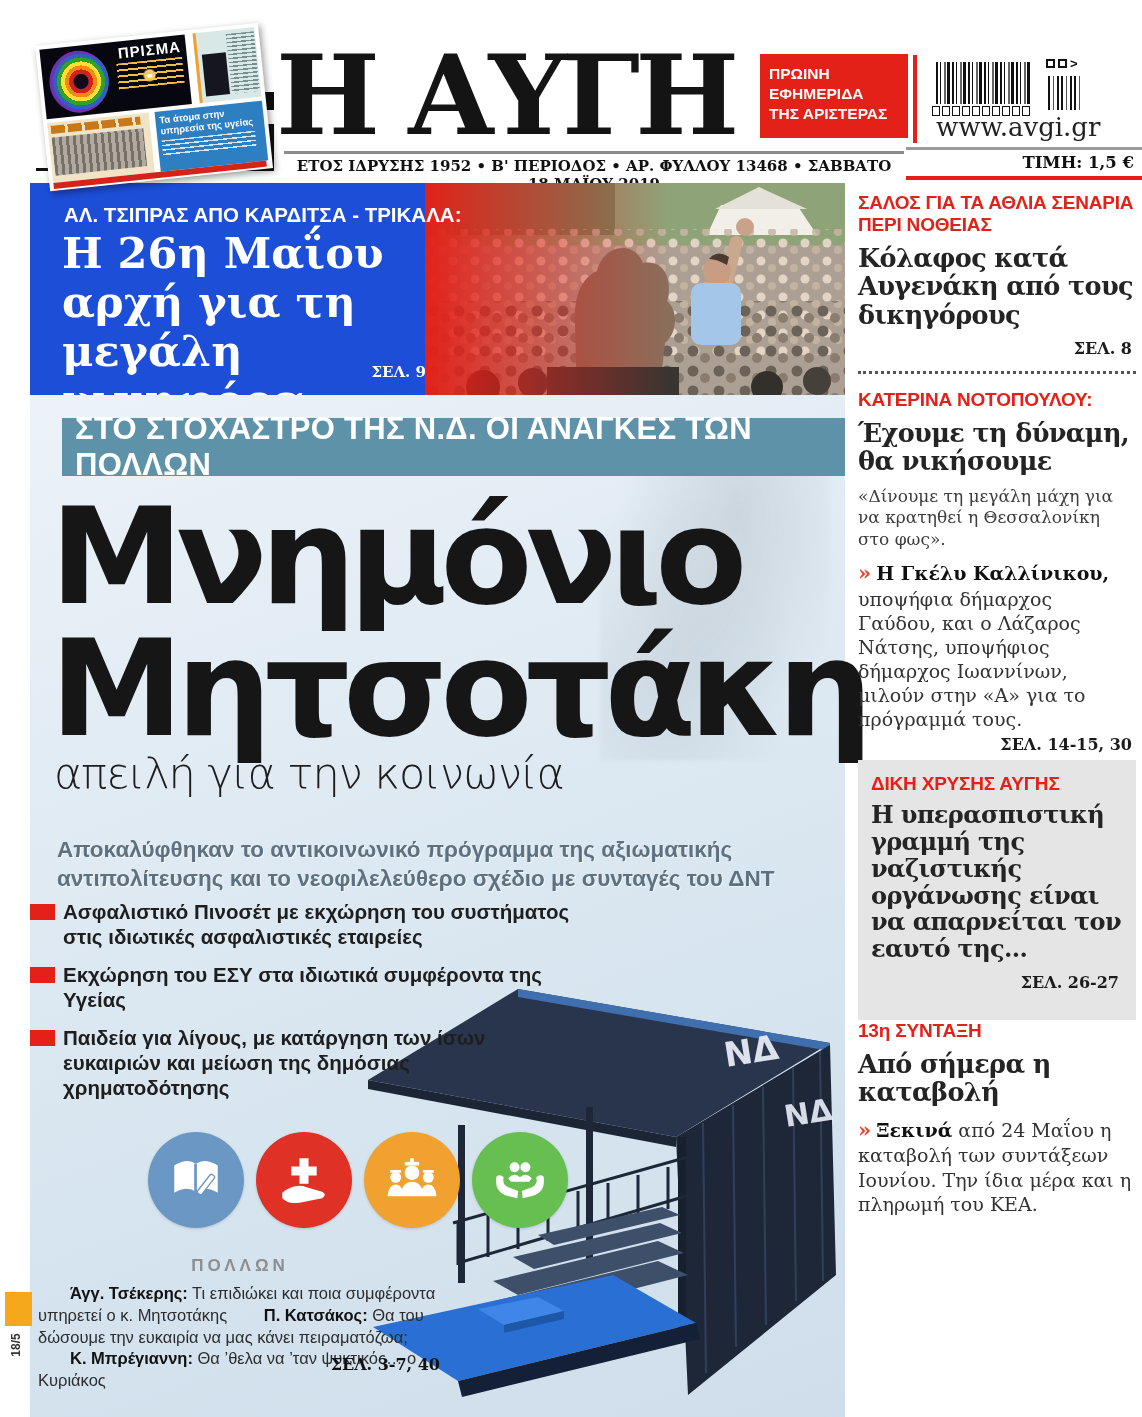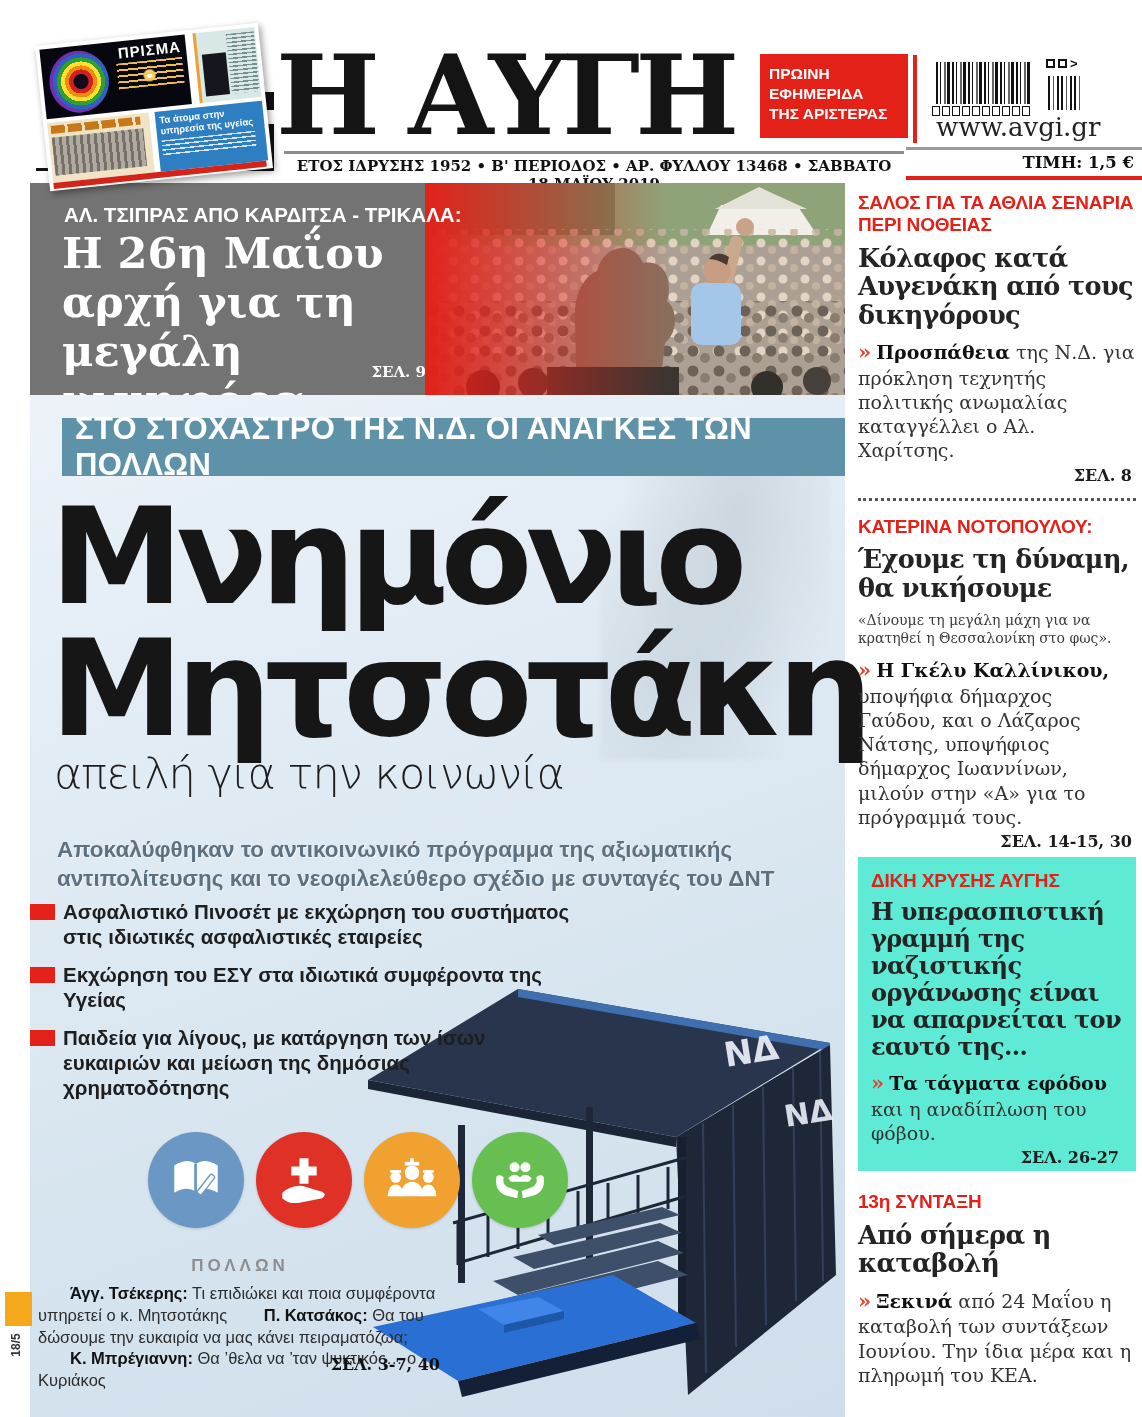--- a/index.html
+++ b/index.html
@@ -54,21 +54,21 @@
   .p-blue { position:absolute; right:4px; top:78px; width:108px; height:60px; background:#2e7fc2; padding:4px; }
   .p-feature { color:#fff; font-weight:bold; font-size:9.5px; line-height:1.15; }
   .p-blue-lines { margin-top:3px; width:94px; height:16px;
           background:repeating-linear-gradient(180deg, rgba(255,255,255,.8) 0 1.5px, transparent 1.5px 4.5px); }
   .p-redstrip { position:absolute; left:4px; bottom:2px; width:214px; height:6px; background:#d42318; }
   .flip-line { position:absolute; left:36px; top:168px; width:238px; height:3px; background:#101010; z-index:4; }
   .flip-c1 { position:absolute; left:252px; top:92px; width:22px; height:18px; background:#101010; z-index:4; }
   .flip-c2 { position:absolute; left:260px; top:124px; width:14px; height:46px; background:#101010; z-index:4; }
 
   
-  .lead { position:absolute; left:30px; top:183px; width:815px; height:212px; background:#737373; overflow:hidden; z-index:3; }
+  .lead { position:absolute; left:30px; top:183px; width:815px; height:212px; background:#1d4ed8; overflow:hidden; z-index:3; }
   .lead-photo { position:absolute; right:0; top:0; width:420px; height:212px; }
   .lead-photo::after { content:""; position:absolute; inset:0;
           background:linear-gradient(90deg,#e32119 0%, rgba(227,33,25,.82) 10%, rgba(227,33,25,.38) 36%, rgba(227,33,25,0) 58%); }
   .lead-kicker { position:absolute; left:34px; top:20px; color:#fff; font-weight:bold; font-size:20.5px; z-index:2; }
   .lead-headline { position:absolute; left:32px; top:46px; width:410px; color:#fff; z-index:2;
           font-family:"DejaVu Serif", serif; font-weight:bold; font-size:43px; line-height:1.14; }
   .lead-page { position:absolute; left:300px; top:180px; width:96px; text-align:right; color:#fff; z-index:2;
           font-family:"DejaVu Serif", serif; font-weight:bold; font-size:15px; }
 
   
@@ -102,29 +102,29 @@
   .arthra-title { text-align:center; color:#8e8e8e; font-weight:bold; font-size:17px; letter-spacing:4px; margin-bottom:7px; }
   .arthra-body { font-size:16.5px; line-height:1.32; color:#2d2d2d; }
   .arthra-body b { color:#111;margin-left:32px; }
   .arthra-page { position:absolute; right:2px; bottom:0; font-family:"DejaVu Serif", serif; font-weight:bold; font-size:16px; color:#111; }
 
   
   .sidebar { position:absolute; left:858px; top:192px; width:278px; z-index:3; }
   .sb-kicker { color:#e32119; font-weight:bold; font-size:19px; line-height:1.18; margin-bottom:7px; letter-spacing:-.2px; }
   .sb-head { font-family:"DejaVu Serif", serif; font-weight:bold; font-size:25.5px; line-height:1.12;
           letter-spacing:-.6px; color:#242424; margin-bottom:10px; }
-  .sb-lead { font-family:"DejaVu Serif", serif; font-size:14px; line-height:1.26; color:#3c3c3c; margin-bottom:10px; }
+  .sb-lead { font-family:"DejaVu Serif", serif; font-size:17px; line-height:1.26; color:#3c3c3c; margin-bottom:10px; }
   .sb-body { font-family:"DejaVu Serif", serif; font-size:19px; line-height:1.27; color:#333; }
   .sb-body b { color:#101010; }
   .chev { color:#e8422b; font-weight:bold; font-size:21px; margin-right:5px; }
   .chev::before { content:"\00BB"; }
   .sb-page { text-align:right; font-family:"DejaVu Serif", serif; font-weight:bold; font-size:16px; color:#1c1c1c;
           margin-top:3px; padding-right:4px; }
   .sb-div { border-bottom:3px dotted #555; margin:13px 0 15px; }
-  .sb-box { background:#5eead4; padding:13px 13px 4px; margin:6px 0 20px; }
+  .sb-box { background:#e5e5e5; padding:13px 13px 28px; margin:6px 0 0; }
   .sb-box .sb-head { font-size:24px; }
 
   
   .etab { position:absolute; left:5px; top:1292px; width:27px; height:34px; background:#f6a81c; z-index:5; }
   .etab-label { position:absolute; left:-6px; top:1338px; width:44px; text-align:center; transform:rotate(-90deg);
           font-size:12px; font-weight:bold; color:#333; z-index:5; }
 </style>
 </head>
 <body>
 
@@ -339,37 +339,35 @@
       <b>Άγγ. Τσέκερης:</b><span> Τι επιδιώκει και ποια συμφέροντα υπηρετεί ο κ. Μητσοτάκης </span><b>Π. Κατσάκος:</b><span> Θα του δώσουμε την ευκαιρία να μας κάνει πειραματόζωα; </span><b>Κ. Μπρέγιαννη:</b><span> Θα ’θελα να ’ταν ψυκτικός… ο Κυριάκος</span>
     </div>
     <div class="arthra-page">ΣΕΛ. 3-7, 40</div>
   </div>
 
   <div class="sidebar">
 
     <div class="sb-sec">
       <div class="sb-kicker">ΣΑΛΟΣ ΓΙΑ ΤΑ ΑΘΛΙΑ ΣΕΝΑΡΙΑ ΠΕΡΙ ΝΟΘΕΙΑΣ</div>
       <div class="sb-head">Κόλαφος κατά Αυγενάκη από τους δικηγόρους</div>
-      <div class="sb-body"><span class="chev"></span><b>Προσπάθεια</b><span> της Ν.Δ. για πρόκληση τεχνητής πολιτικής ανωμαλίας καταγγέλλει ο Αλ. Χαρίτσης.</span></div>
       <div class="sb-page">ΣΕΛ. 8</div>
     </div>
     <div class="sb-div"></div>
 
     <div class="sb-sec">
       <div class="sb-kicker">ΚΑΤΕΡΙΝΑ ΝΟΤΟΠΟΥΛΟΥ:</div>
       <div class="sb-head">Έχουμε τη δύναμη, θα νικήσουμε</div>
       <div class="sb-lead">«Δίνουμε τη μεγάλη μάχη για να κρατηθεί η Θεσσαλονίκη στο φως».</div>
       <div class="sb-body"><span class="chev"></span><b>Η Γκέλυ Καλλίνικου,</b><span> υποψήφια δήμαρχος Γαύδου, και ο Λάζαρος Νάτσης, υποψήφιος δήμαρχος Ιωαννίνων, μιλούν στην «Α» για το πρόγραμμά τους.</span></div>
       <div class="sb-page">ΣΕΛ. 14-15, 30</div>
     </div>
 
     <div class="sb-box">
       <div class="sb-kicker">ΔΙΚΗ ΧΡΥΣΗΣ ΑΥΓΗΣ</div>
       <div class="sb-head">Η υπερασπιστική γραμμή της ναζιστικής οργάνωσης είναι να απαρνείται τον εαυτό της...</div>
-      <div class="sb-body"><span class="chev"></span><b>Τα τάγματα εφόδου</b><span> και η αναδίπλωση του φόβου.</span></div>
       <div class="sb-page">ΣΕΛ. 26-27</div>
     </div>
 
     <div class="sb-sec">
       <div class="sb-kicker">13η ΣΥΝΤΑΞΗ</div>
       <div class="sb-head">Από σήμερα η καταβολή</div>
       <div class="sb-body"><span class="chev"></span><b>Ξεκινά</b><span> από 24 Μαΐου η καταβολή των συντάξεων Ιουνίου. Την ίδια μέρα και η πληρωμή του ΚΕΑ.</span></div>
 
     </div>
 

